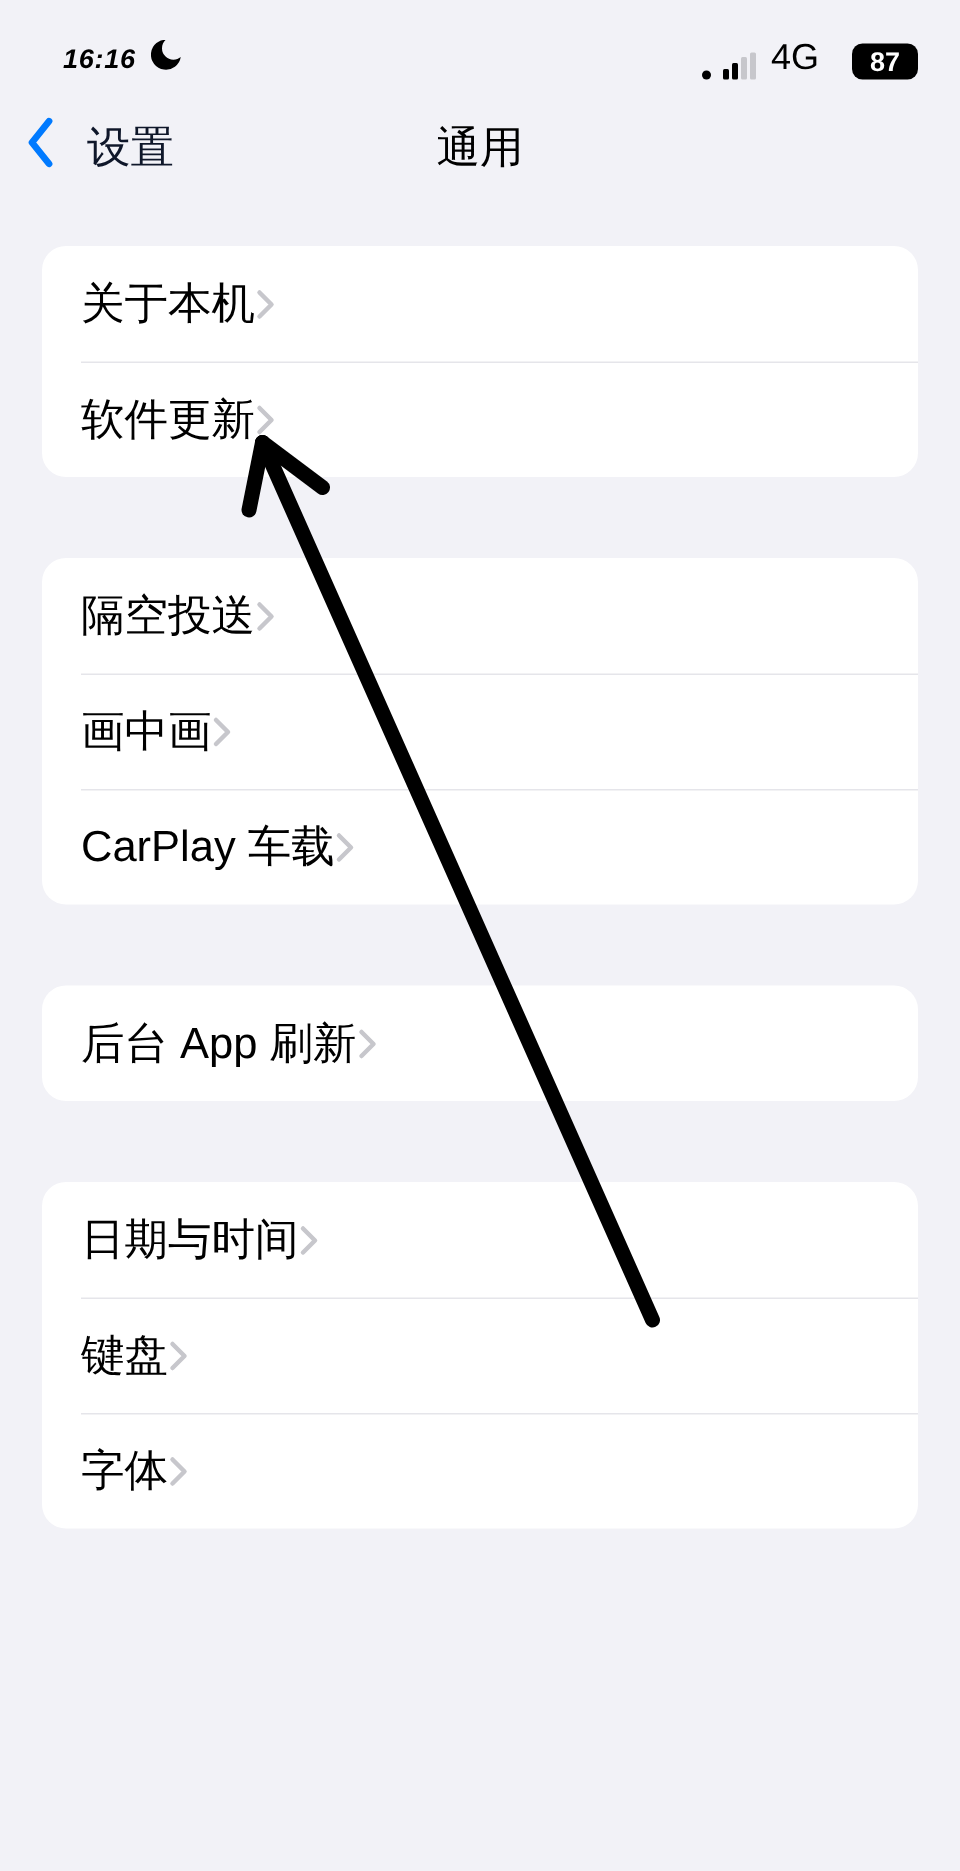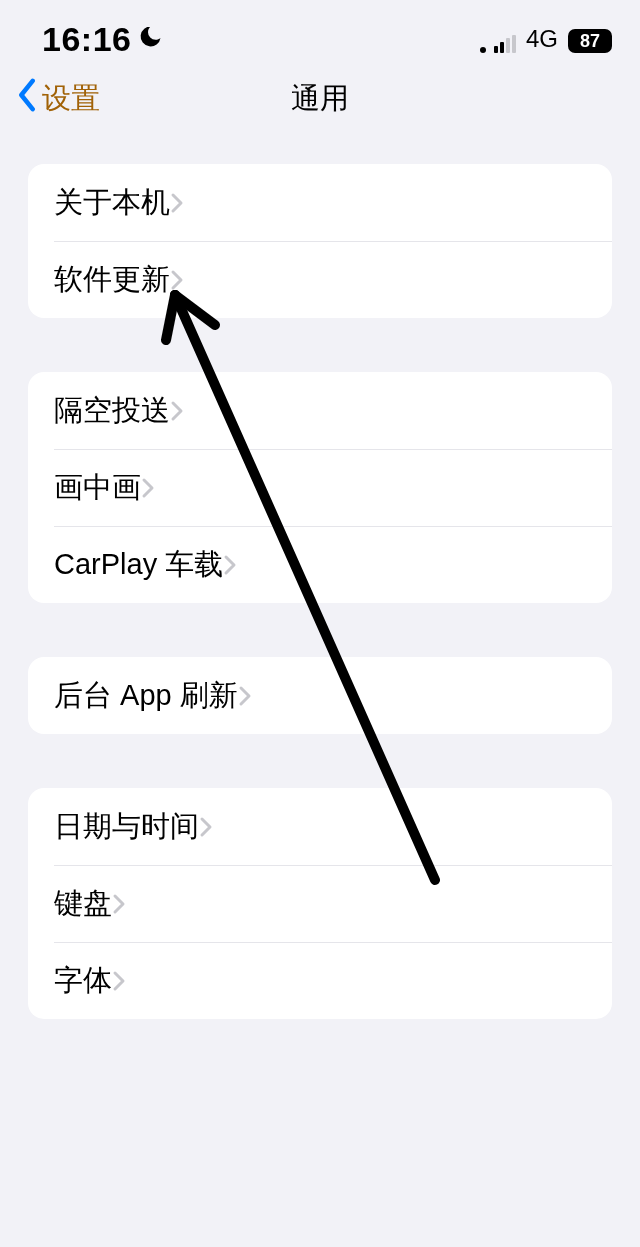--- a/index.html
+++ b/index.html
@@ -22,23 +22,24 @@
       align-items: center;
       padding: 24px 28px 10px 42px;
       height: 64px;
     }
     .status-left {
       display: flex;
       align-items: center;
       gap: 8px;
     }
     .status-time {
-      font-size: 34px;
+      font-size: 18px;
       font-weight: 600;
       letter-spacing: 0.5px;
+      font-style: italic;
     }
     .moon-icon {
       font-size: 22px;
     }
     .status-right {
       display: flex;
       align-items: flex-end;
       gap: 6px;
     }
     .signal-bars {
@@ -56,21 +57,21 @@
     .signal-bar.b3 { height: 15px; background: #c7c7cc; }
     .signal-bar.b4 { height: 18px; background: #c7c7cc; }
     .network-label {
       font-size: 24px;
       font-weight: 500;
       margin-left: 4px;
     }
     .battery {
       display: flex;
       align-items: center;
-      margin-left: 4px;
+      margin-left: 16px;
     }
     .battery-body {
       width: 44px;
       height: 24px;
       border-radius: 7px;
       background: #000;
       position: relative;
       display: flex;
       align-items: center;
       justify-content: center;
@@ -83,22 +84,22 @@
     .nav-header {
       display: flex;
       align-items: center;
       height: 70px;
       position: relative;
       padding: 0 16px;
     }
     .back-button {
       display: flex;
       align-items: center;
-      gap: 4px;
-      color: #a16207;
+      gap: 20px;
+      color: #0f172a;
       font-size: 29px;
     }
     .back-chevron {
       font-size: 36px;
       font-weight: 500;
     }
     .nav-title {
       position: absolute;
       left: 50%;
       transform: translateX(-50%);

